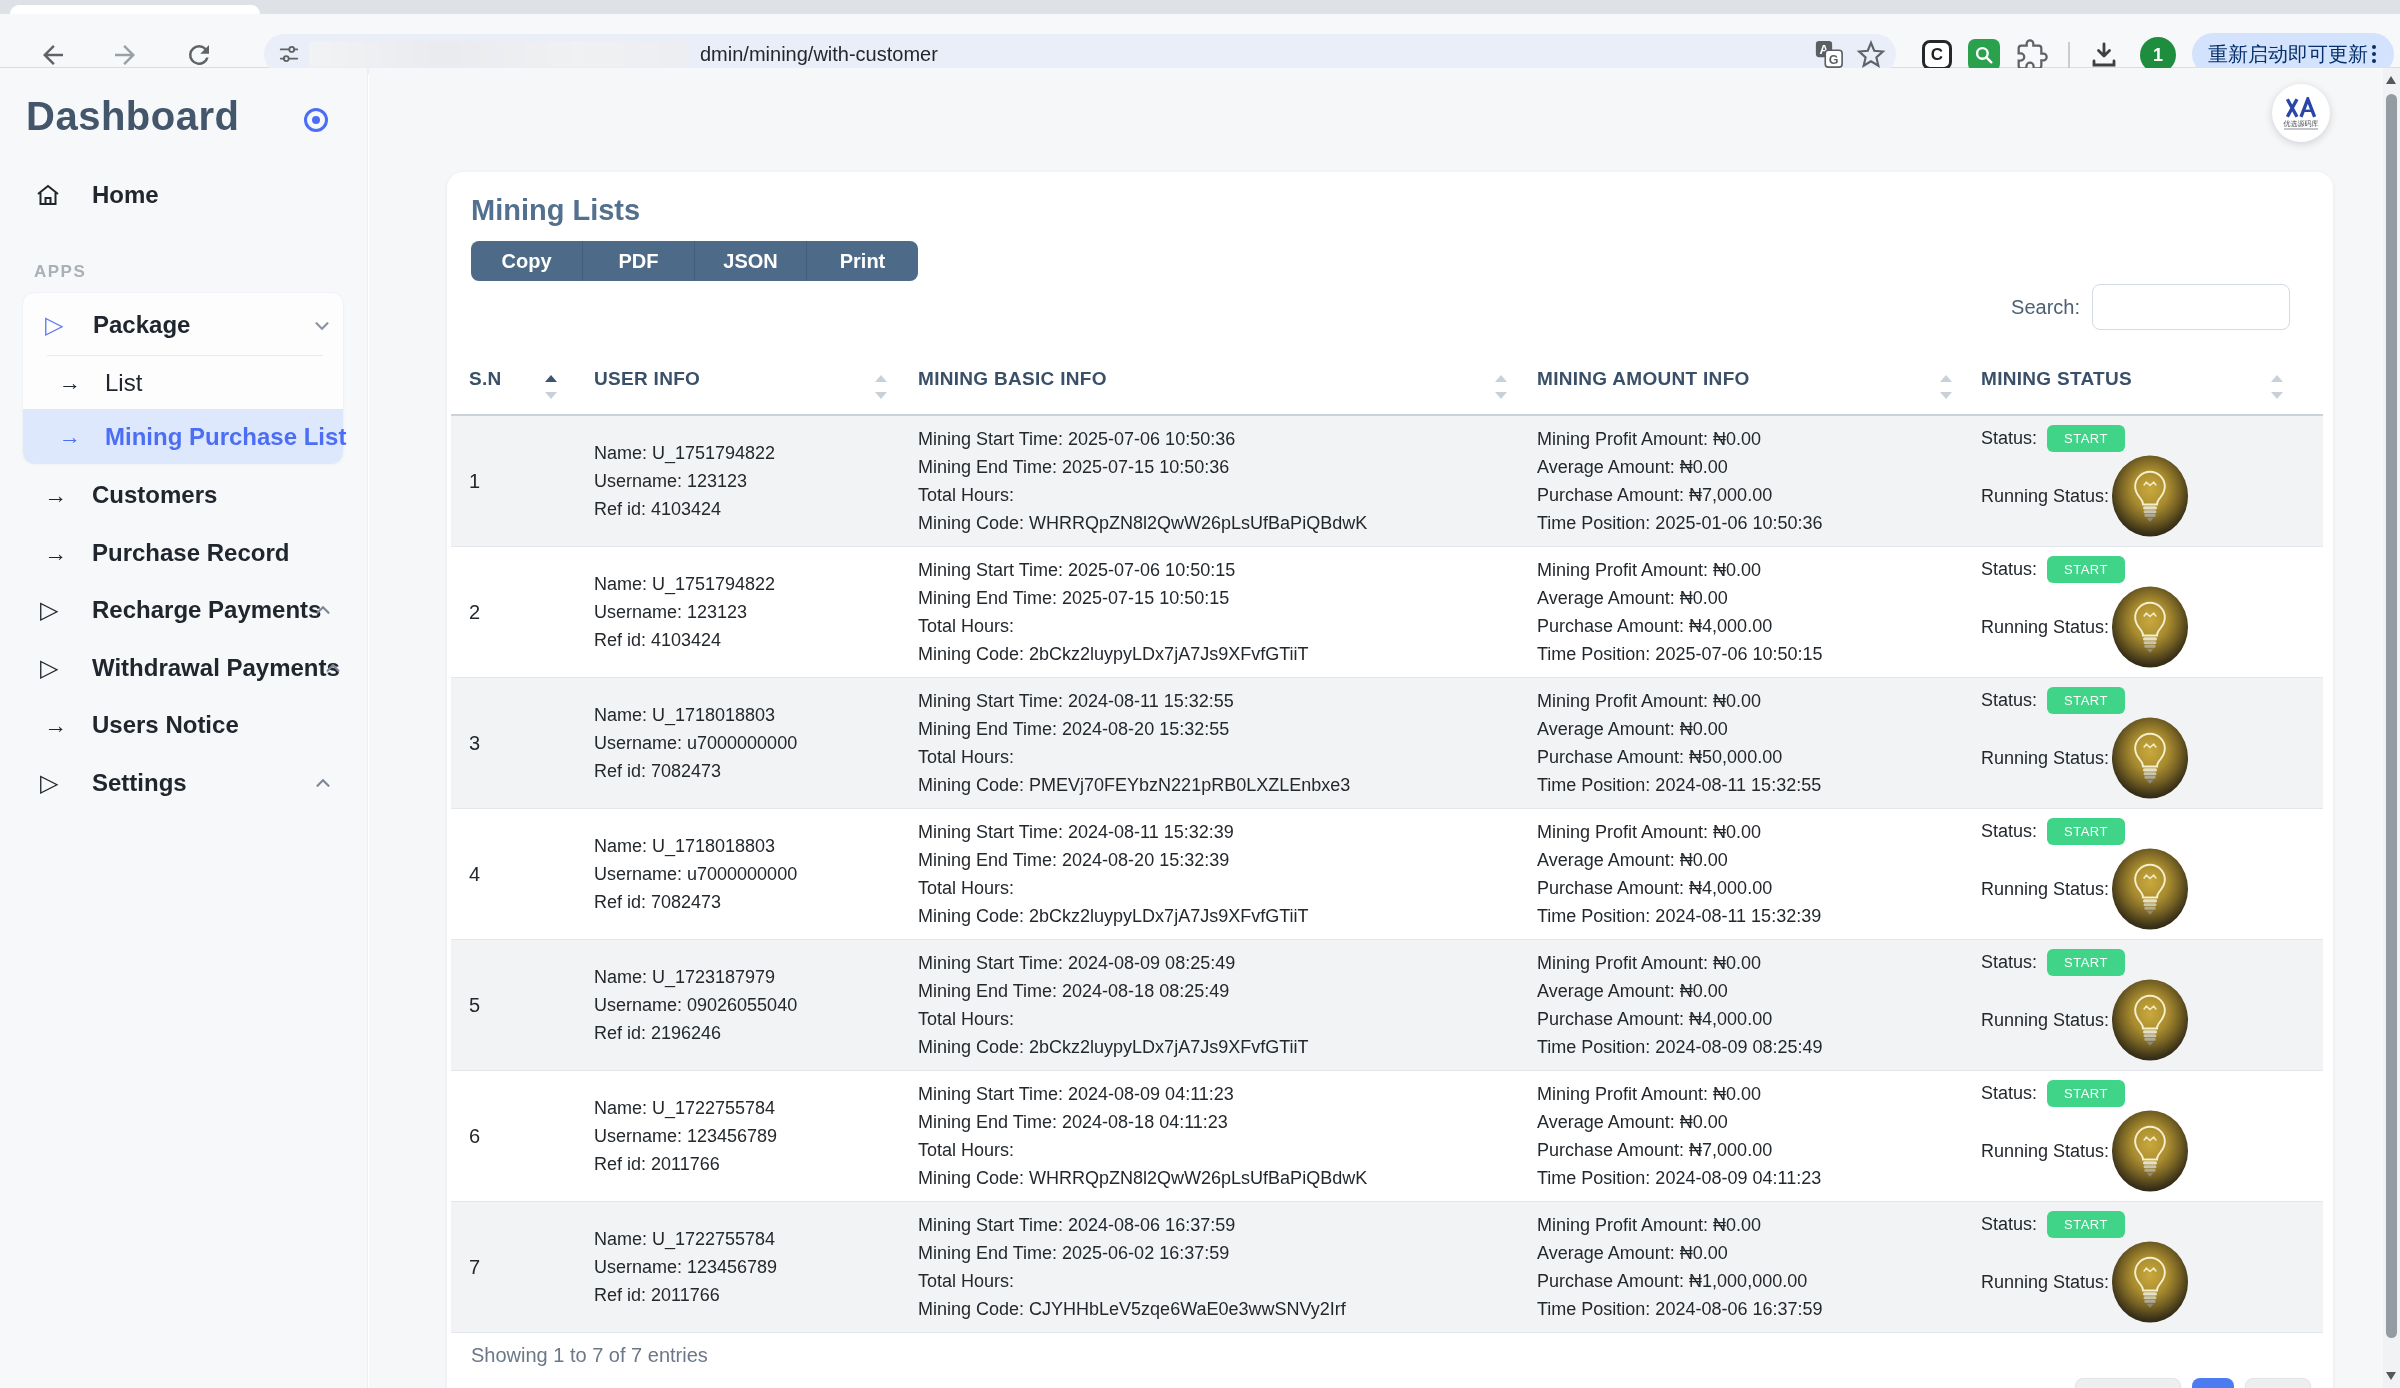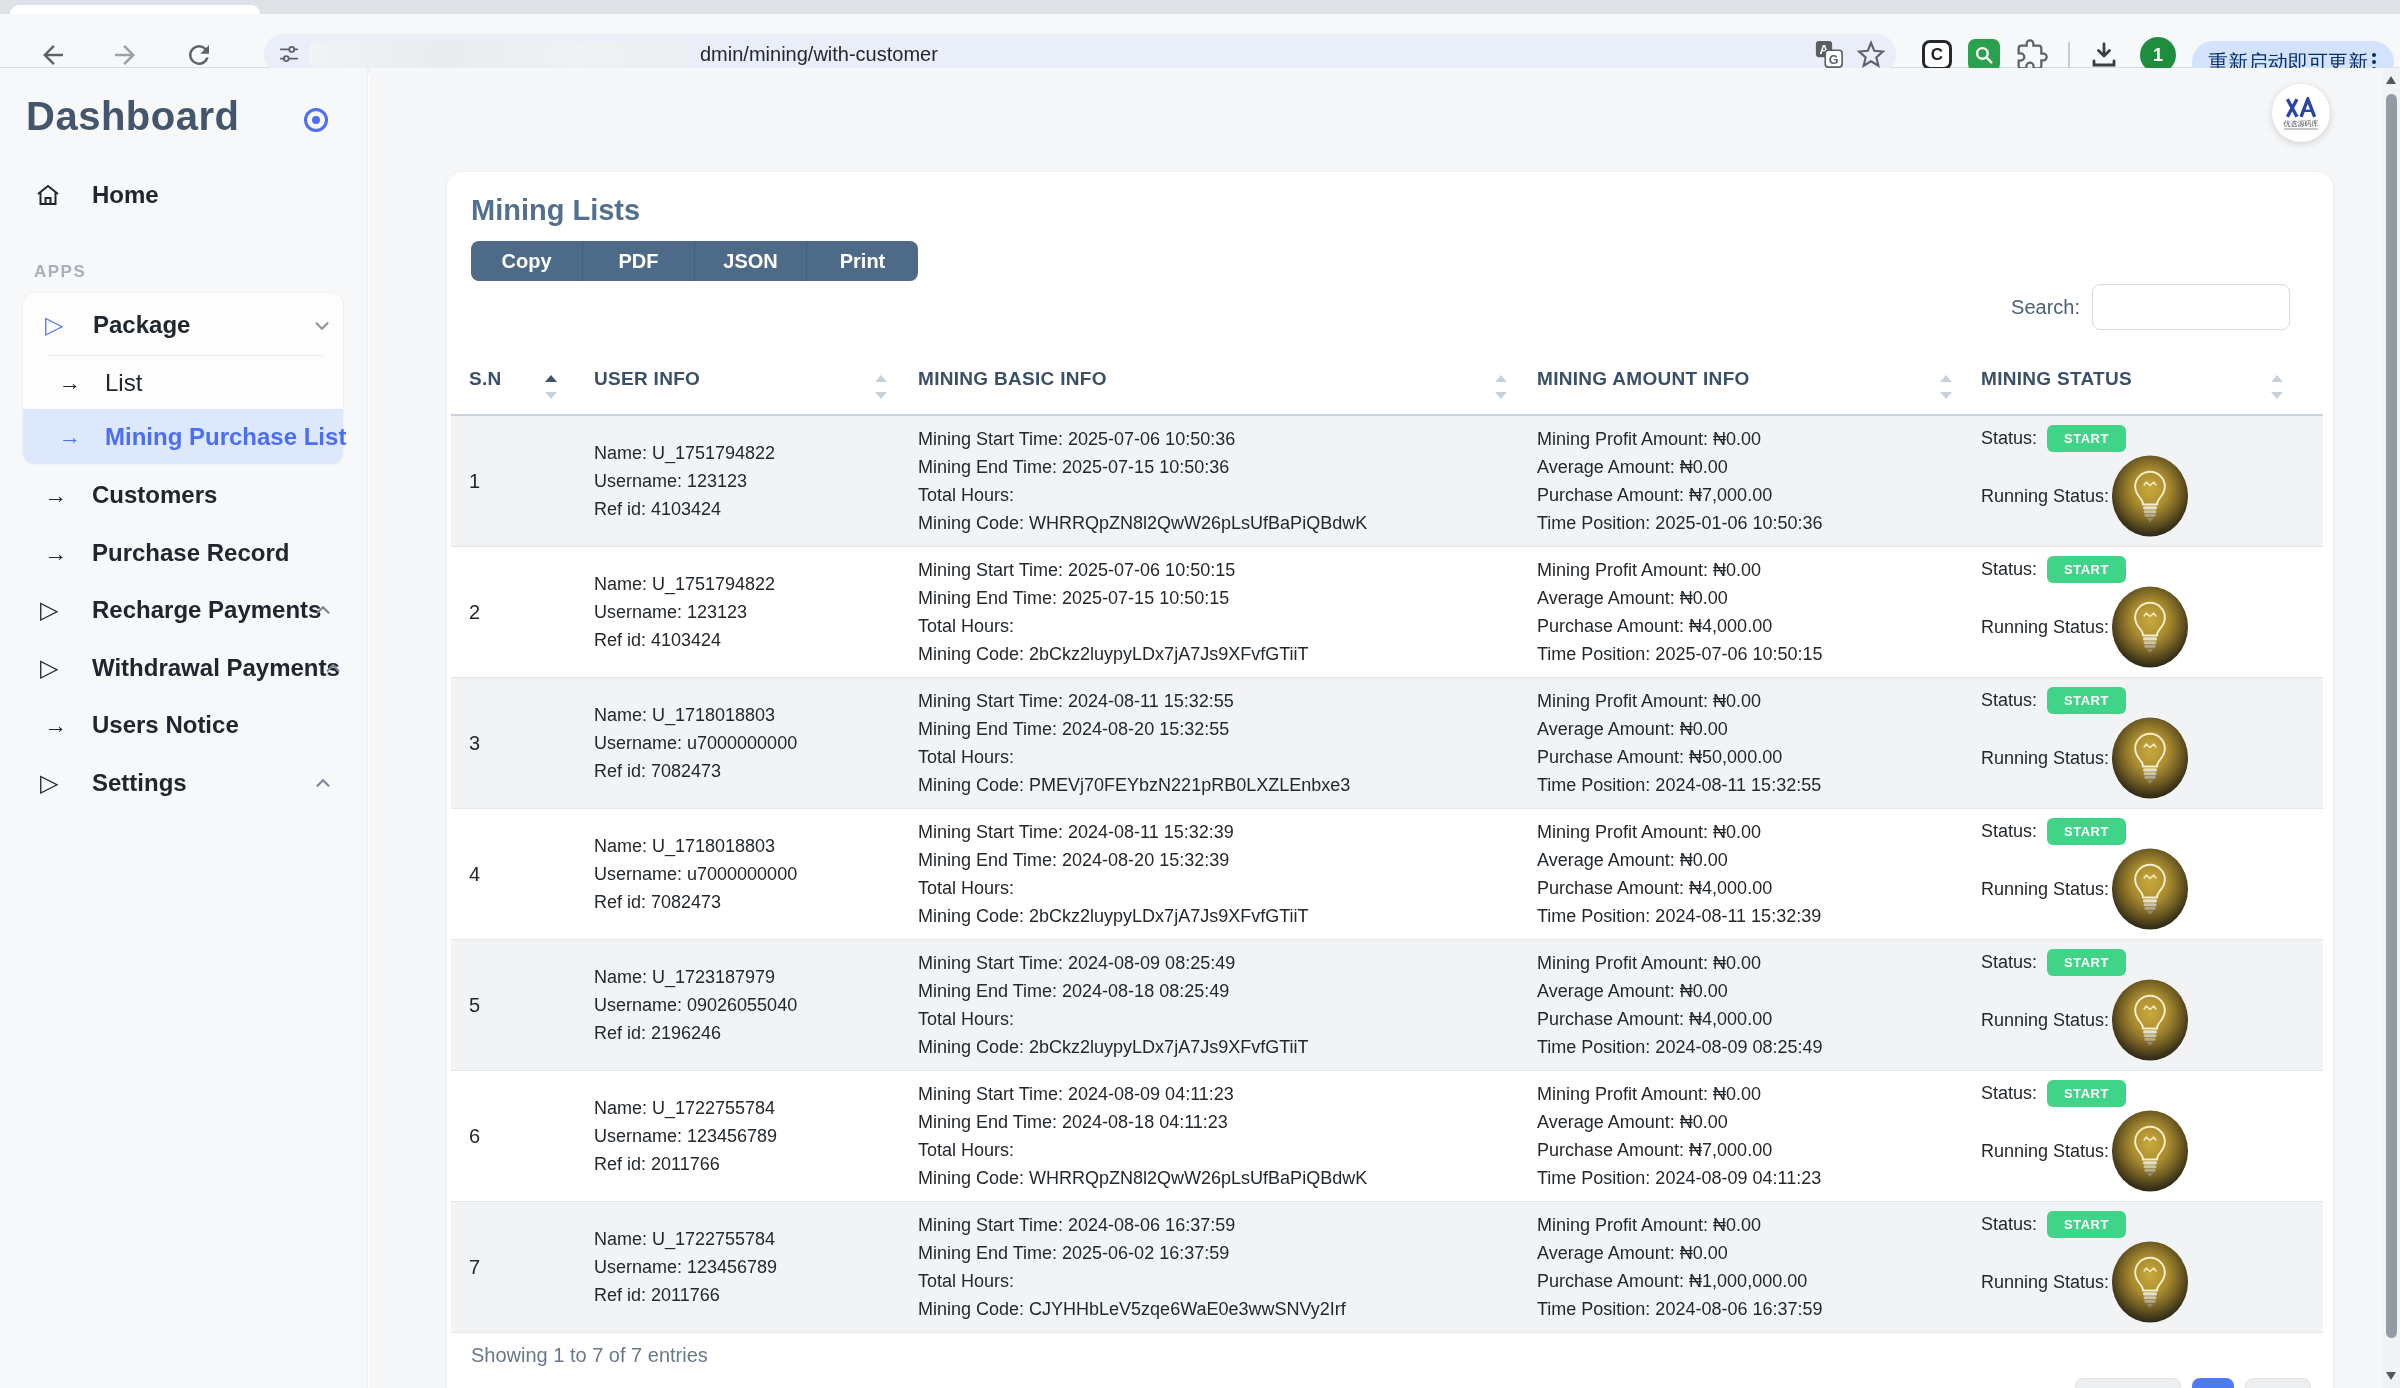--- a/index.html
+++ b/index.html
@@ -21,21 +21,21 @@
   .ext-c{position:absolute;left:1922px;top:26px;width:30px;height:30px;border:3px solid #24282c;border-radius:8px;
          box-sizing:border-box;background:#fff;color:#202124;font-weight:800;font-size:17px;
          display:flex;align-items:center;justify-content:center}
   .ext-g{position:absolute;left:1968px;top:25px;width:32px;height:32px;border-radius:7px;background:#2aa14c;
          display:flex;align-items:center;justify-content:center}
   .ext-puzzle{position:absolute;left:2016px;top:25px;width:32px;height:32px}
   .tb-divider{position:absolute;left:2068px;top:28px;width:2px;height:26px;background:#c9cdd2}
   .tb-download{position:absolute;left:2088px;top:25px;width:32px;height:32px}
   .tb-profile{position:absolute;left:2140px;top:23px;width:36px;height:36px;border-radius:50%;background:#1e8e3e;
          color:#fff;font-size:18px;font-weight:700;display:flex;align-items:center;justify-content:center}
-  .update-pill{position:absolute;left:2192px;top:27px;width:202px;height:42px;border-radius:21px;background:#d3e3fd;
+  .update-pill{position:absolute;left:2192px;top:19px;width:202px;height:42px;border-radius:21px;background:#d3e3fd;
          display:flex;align-items:center;padding:0 10px 0 16px;box-sizing:border-box}
   .update-text{font-size:20px;color:#07306b;white-space:nowrap}
   .kebab{width:4px;height:4px;border-radius:50%;background:#07306b;box-shadow:0 -7px 0 #07306b,0 7px 0 #07306b;
          margin-left:auto;margin-right:8px}
 
   
   .sidebar{position:absolute;left:0;top:68px;width:368px;height:1320px;background:#f7f8f9;
            border-right:1px solid #eceef1;box-sizing:border-box}
   .sb-title{position:absolute;left:26px;top:26px;font-size:40px;font-weight:700;color:#44566b;letter-spacing:.5px}
   .sb-collapse{position:absolute;left:300px;top:36px;width:32px;height:32px}
@@ -94,21 +94,21 @@
   .trow{height:131px;border-bottom:1px solid #e3e6ea;box-sizing:border-box}
   .trow.odd{background:#f2f3f5}
   .cell{display:flex;flex-direction:column;justify-content:center;gap:7px;box-sizing:border-box}
   .c-sn{font-size:20px;color:#23282d;padding-left:18px}
   .c-user{padding-left:17px}
   .c-basic{padding-left:11px}
   .c-amount{padding-left:10px}
   .c-status{padding-left:9px;gap:3px}
   .line{font-size:18px;color:#23282d;line-height:21px;white-space:nowrap}
   .sline{display:flex;align-items:center;font-size:18px;color:#23282d;white-space:nowrap}
-  .badge{margin-left:10px;background:#3fd487;color:#fff;font-size:13px;font-weight:700;letter-spacing:.5px;
+  .badge{margin-left:10px;background:#3fd487;color:#fff;font-size:13px;font-weight:400;letter-spacing:.5px;
          padding:6px 17px;border-radius:6px;cursor:pointer}
   .bulbwrap{margin-left:2px;display:inline-flex;cursor:pointer}
 
   .footer-note{position:absolute;left:24px;top:1172px;font-size:20px;color:#6a7888}
   .pg-prev{position:absolute;left:1628px;top:1206px;width:106px;height:40px;background:#eceef0;border:1px solid #e0e3e6;border-radius:8px;box-sizing:border-box;cursor:pointer}
   .pg-current{position:absolute;left:1745px;top:1206px;width:42px;height:40px;background:#4d7bf0;border-radius:8px;cursor:pointer}
   .pg-next{position:absolute;left:1798px;top:1206px;width:66px;height:40px;background:#eceef0;border:1px solid #e0e3e6;border-radius:8px;box-sizing:border-box;cursor:pointer}
 
   
   .scrollbar{position:absolute;left:2383px;top:68px;width:17px;height:1320px;background:#f1f2f3}

